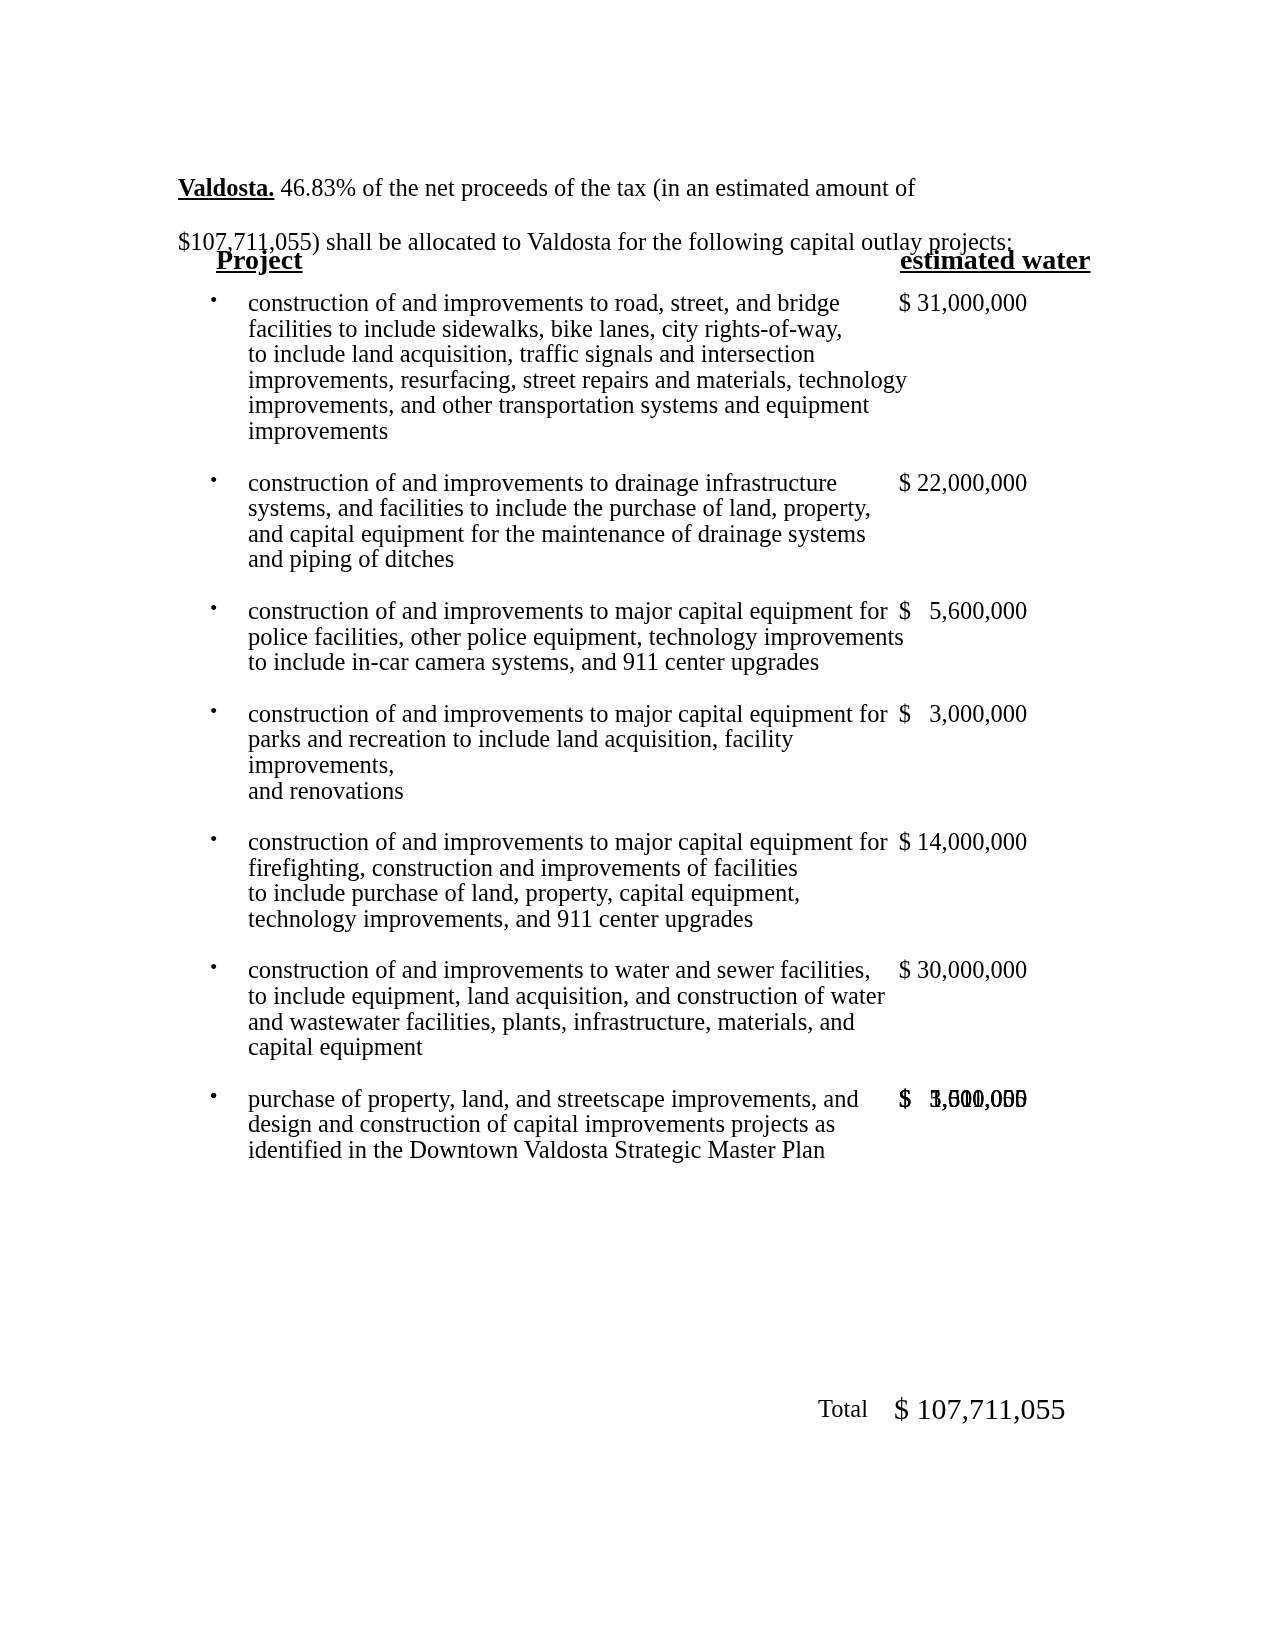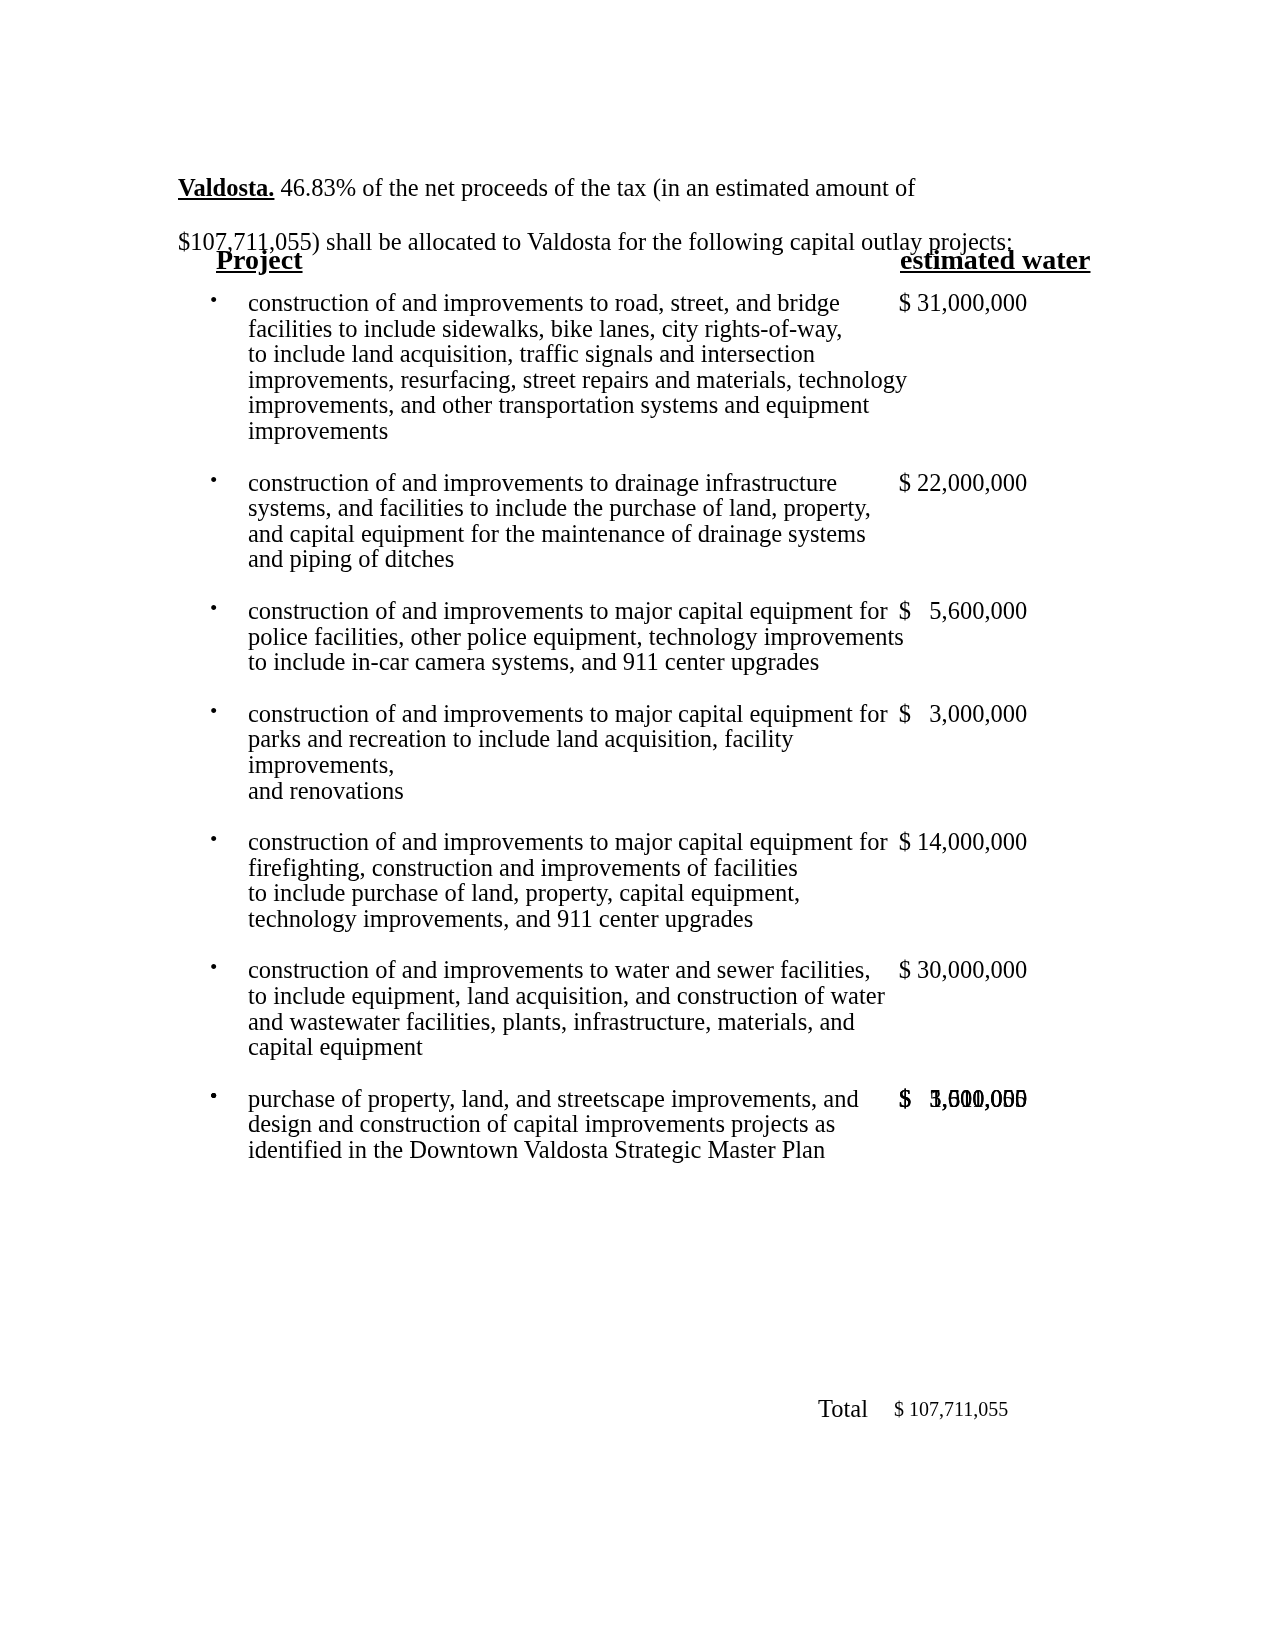--- a/index.html
+++ b/index.html
@@ -108,21 +108,21 @@
     position: absolute;
     left: 640px;
     top: 0;
     font-size: 24.5px;
     line-height: 26px;
   }
   .total-amount {
     position: absolute;
     left: 716px;
     top: 0;
-    font-size: 20px;
+    font-size: 30px;
     line-height: 26px;
     white-space: pre;
   }
 </style>
 </head>
 <body>
 
 <div class="page">
 
   <p class="intro"><span class="lead">Valdosta.</span><span> 46.83% of the net proceeds of the tax (in an estimated amount of $107,711,055) shall be allocated to Valdosta for the following capital outlay projects:</span></p>

